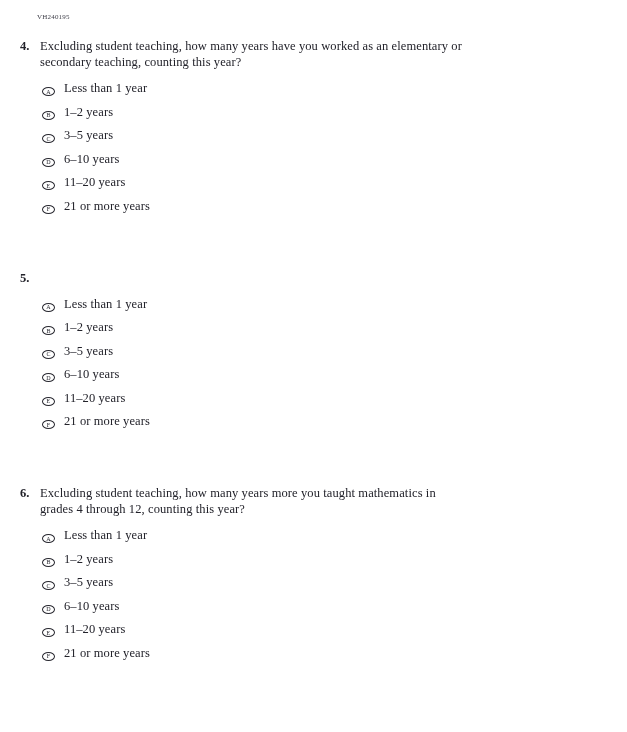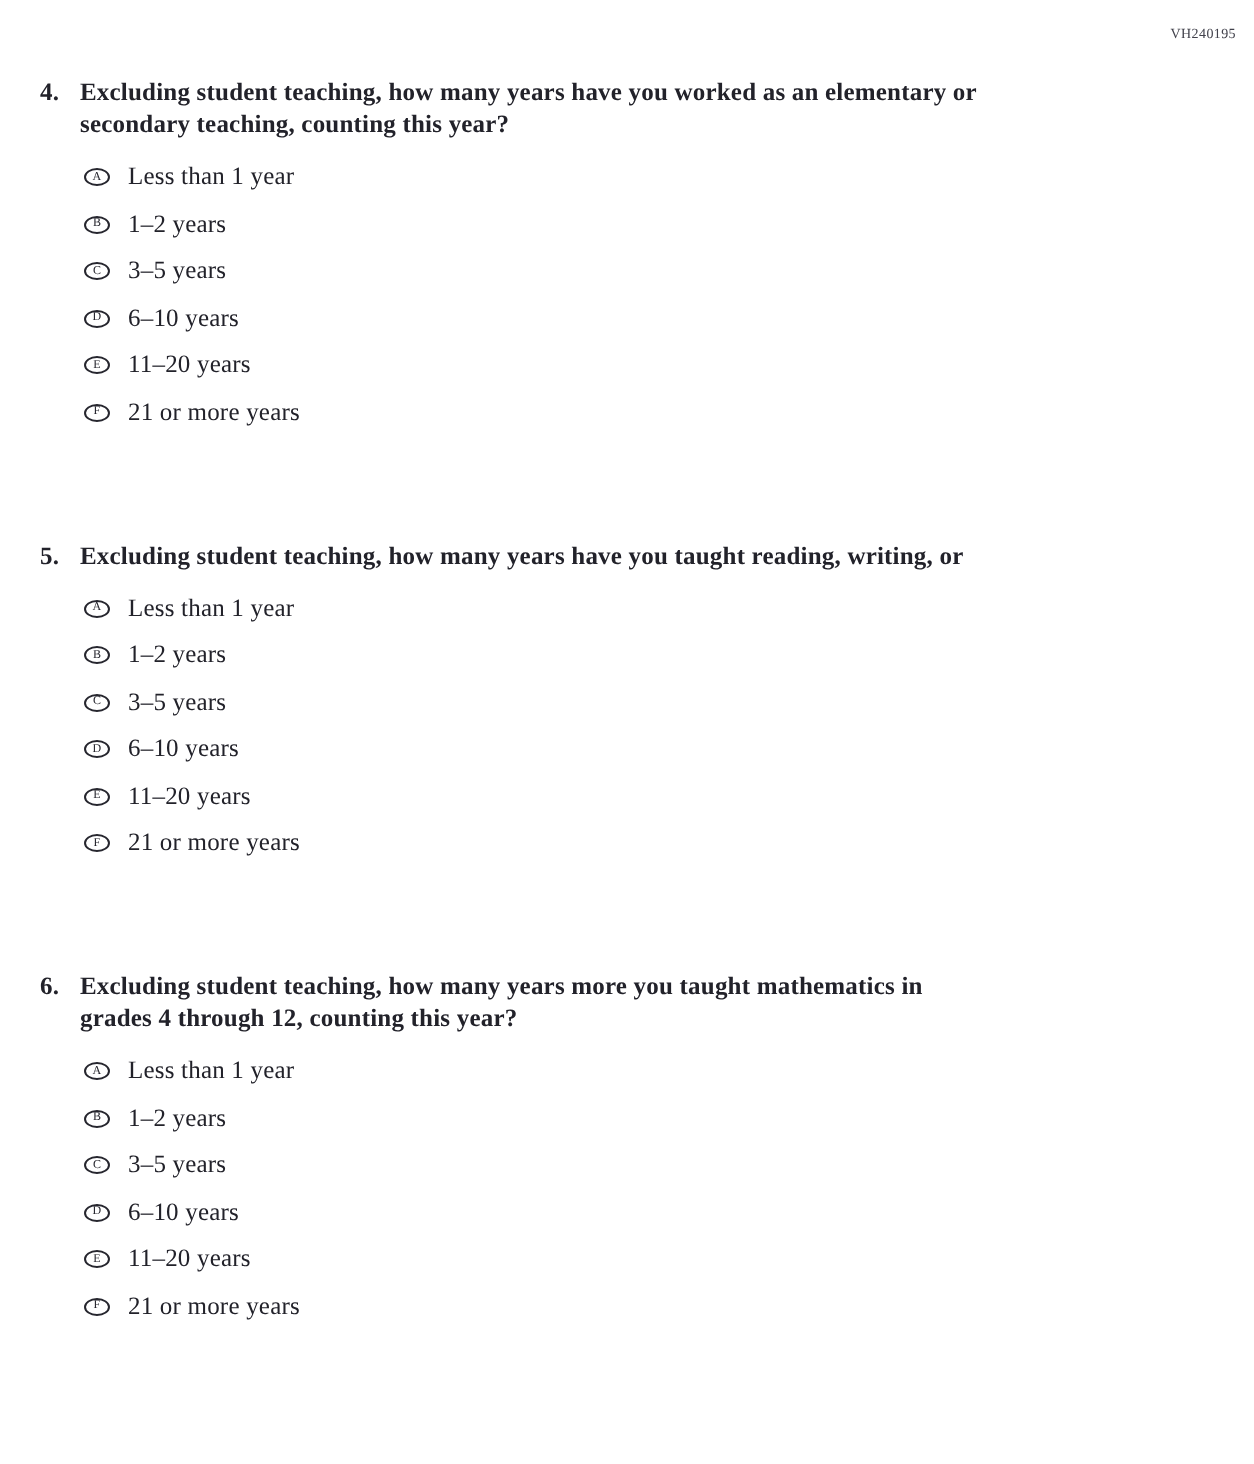--- a/index.html
+++ b/index.html
@@ -6,41 +6,41 @@
   html, body { background: #ffffff; }
   body {
     width: 627px; height: 732px;
     font-family: "Liberation Serif", serif;
     color: #22222a;
     overflow: hidden;
   }
   .page { width: 627px; height: 732px; padding-top: 13px; background: #ffffff; }
   .question-section { margin-bottom: 56px; }
   .code-row {
-    text-align: right;
+    text-align: left;
     padding-right: 9px;
     font-size: 7px;
     letter-spacing: 0.2px;
     color: #41414b;
-    height: 9px; line-height: 9px;
+    height: 9px; line-height: 9px; padding-left: 37px;
   }
   .question-row {
     display: flex;
     margin: 16px 18px 0 20px;
     font-size: 12.5px;
     line-height: 16px;
     letter-spacing: 0.1px;
   }
   .q-number { font-weight: bold; flex: 0 0 20px; width: 20px; }
   .q-text {}
-  .q-line { display: block; font-weight: bold; }
+  .q-line { display: block; }
   .options { margin-left: 42px; margin-top: 11px; }
   .option-row {
     display: flex;
-    align-items: center;
+    align-items: flex-end;
     height: 15px;
     margin-bottom: 8.5px;
     font-size: 12.5px;
     letter-spacing: 0.1px;
     cursor: default;
   }
   .oval {
     flex: 0 0 13px;
     width: 13px; height: 9px;
     border: 1px solid #26262e;
@@ -110,21 +110,20 @@
           </span>
         <span class="option-label">21 or more years</span>
       </div>
     </div>
   </div>
 
   <div class="question-section">
     <div class="question-row">
       <span class="q-number">5.</span>
       <span class="q-text">
-        <span class="q-line">Excluding student teaching, how many years have you taught reading, writing, or</span>
       </span>
     </div>
     <div class="options">
       <div class="option-row">
         <span class="oval">
             <span class="oval-letter">A</span>
           </span>
         <span class="option-label">Less than 1 year</span>
       </div>
       <div class="option-row">

